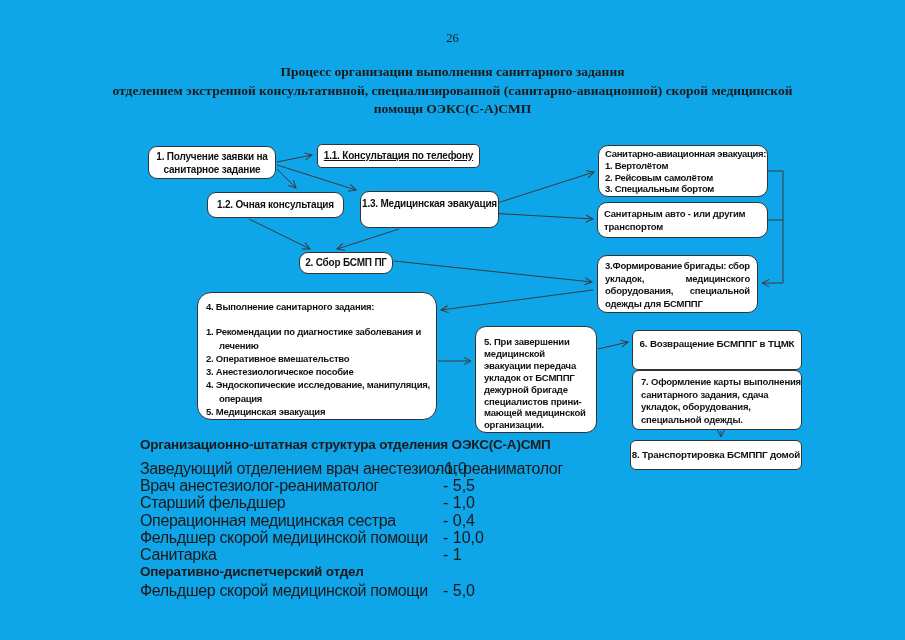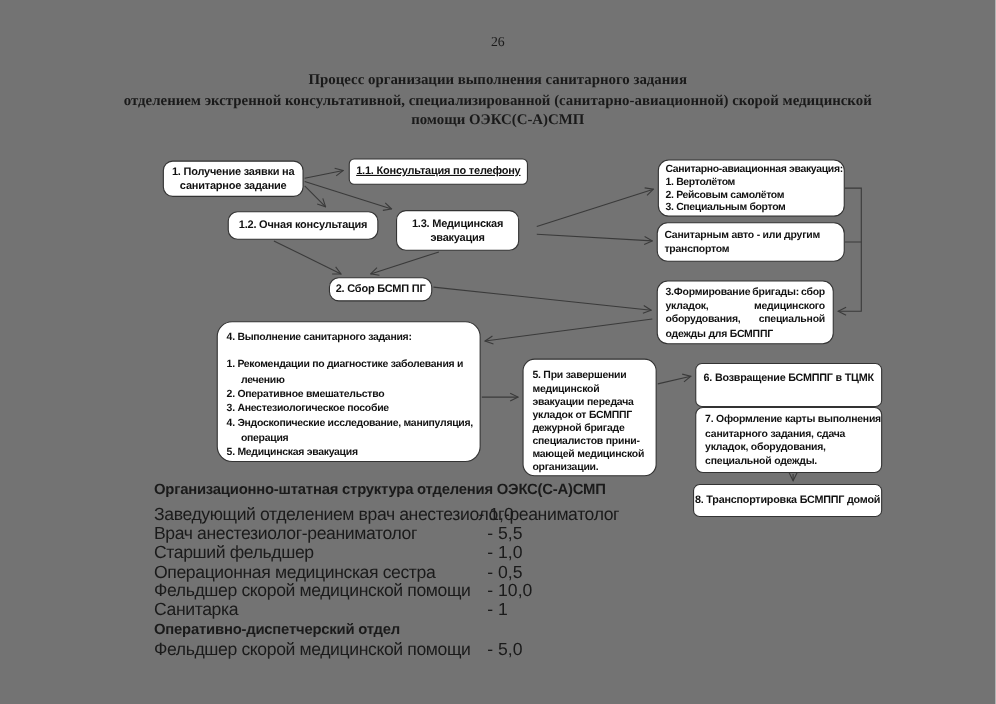--- a/index.html
+++ b/index.html
@@ -1,31 +1,31 @@
 <!DOCTYPE html>
 <html><head>
 <meta charset="utf-8">
 <style>
   html,body{margin:0;padding:0;background:#e8e8e8;}
-  .page{position:relative;width:905px;height:640px;background:#737373;overflow:hidden;
+  .page{position:relative;width:905px;height:640px;background:#0ea5e9;overflow:hidden;
         font-family:"Liberation Sans",sans-serif;color:#1a1a1a;margin:0 auto;}
   .pageno{position:absolute;top:31px;left:0;width:905px;text-align:center;
           font-family:"Liberation Serif",serif;font-size:12.5px;}
   .doc-title{position:absolute;top:63px;left:0;width:905px;text-align:center;
              font-family:"Liberation Serif",serif;font-weight:bold;font-size:13.5px;line-height:18.5px;}
   
   .fbox{position:absolute;border:1.4px solid #333;border-radius:9px;background:#fff;
         font-weight:bold;font-size:10px;line-height:13px;letter-spacing:-0.2px;
         box-sizing:border-box;text-align:center;color:#111;}
   .fbox .ln{white-space:nowrap;}
   #b1{left:148px;top:146px;width:128px;height:33px;padding-top:3px;}
   #b11{left:317px;top:144px;width:163px;height:24px;line-height:21px;border-radius:5px;}
   #b11 span{text-decoration:underline;}
   #b12{left:207px;top:192px;width:137px;height:26px;line-height:23px;}
-  #b13{left:360px;top:191px;width:112px;height:37px;padding-top:5px;}
+  #b13{left:360px;top:191px;width:139px;height:37px;padding-top:5px;}
   #b2{left:299px;top:252px;width:94px;height:22px;line-height:19px;}
   #bA{left:598px;top:145px;width:170px;height:52px;text-align:left;padding:2px 6px;
       font-size:9.5px;line-height:11.8px;letter-spacing:-0.3px;border-radius:10px;}
   #bB{left:597px;top:202px;width:171px;height:36px;text-align:left;padding:4px 6px;
       font-size:9.5px;line-height:13px;border-radius:10px;}
   #bC{left:597px;top:255px;width:161px;height:58px;text-align:left;padding:4px 7px;
       font-size:9.5px;line-height:12.5px;letter-spacing:-0.2px;border-radius:10px;}
   #bC .jline{display:flex;justify-content:space-between;}
   #b4{left:197px;top:292px;width:240px;height:128px;text-align:left;padding:7px 8px;
       font-size:9.5px;line-height:13.3px;letter-spacing:-0.25px;border-radius:14px;}
@@ -166,21 +166,21 @@
     <div class="org-row">
       <span>Врач анестезиолог-реаниматолог</span>
       <span class="val">- 5,5</span>
     </div>
     <div class="org-row">
       <span>Старший фельдшер</span>
       <span class="val">- 1,0</span>
     </div>
     <div class="org-row">
       <span>Операционная медицинская сестра</span>
-      <span class="val">- 0,5</span>
+      <span class="val">- 0,4</span>
     </div>
     <div class="org-row">
       <span>Фельдшер скорой медицинской помощи</span>
       <span class="val">- 10,0</span>
     </div>
     <div class="org-row">
       <span>Санитарка</span>
       <span class="val">- 1</span>
     </div>
 

